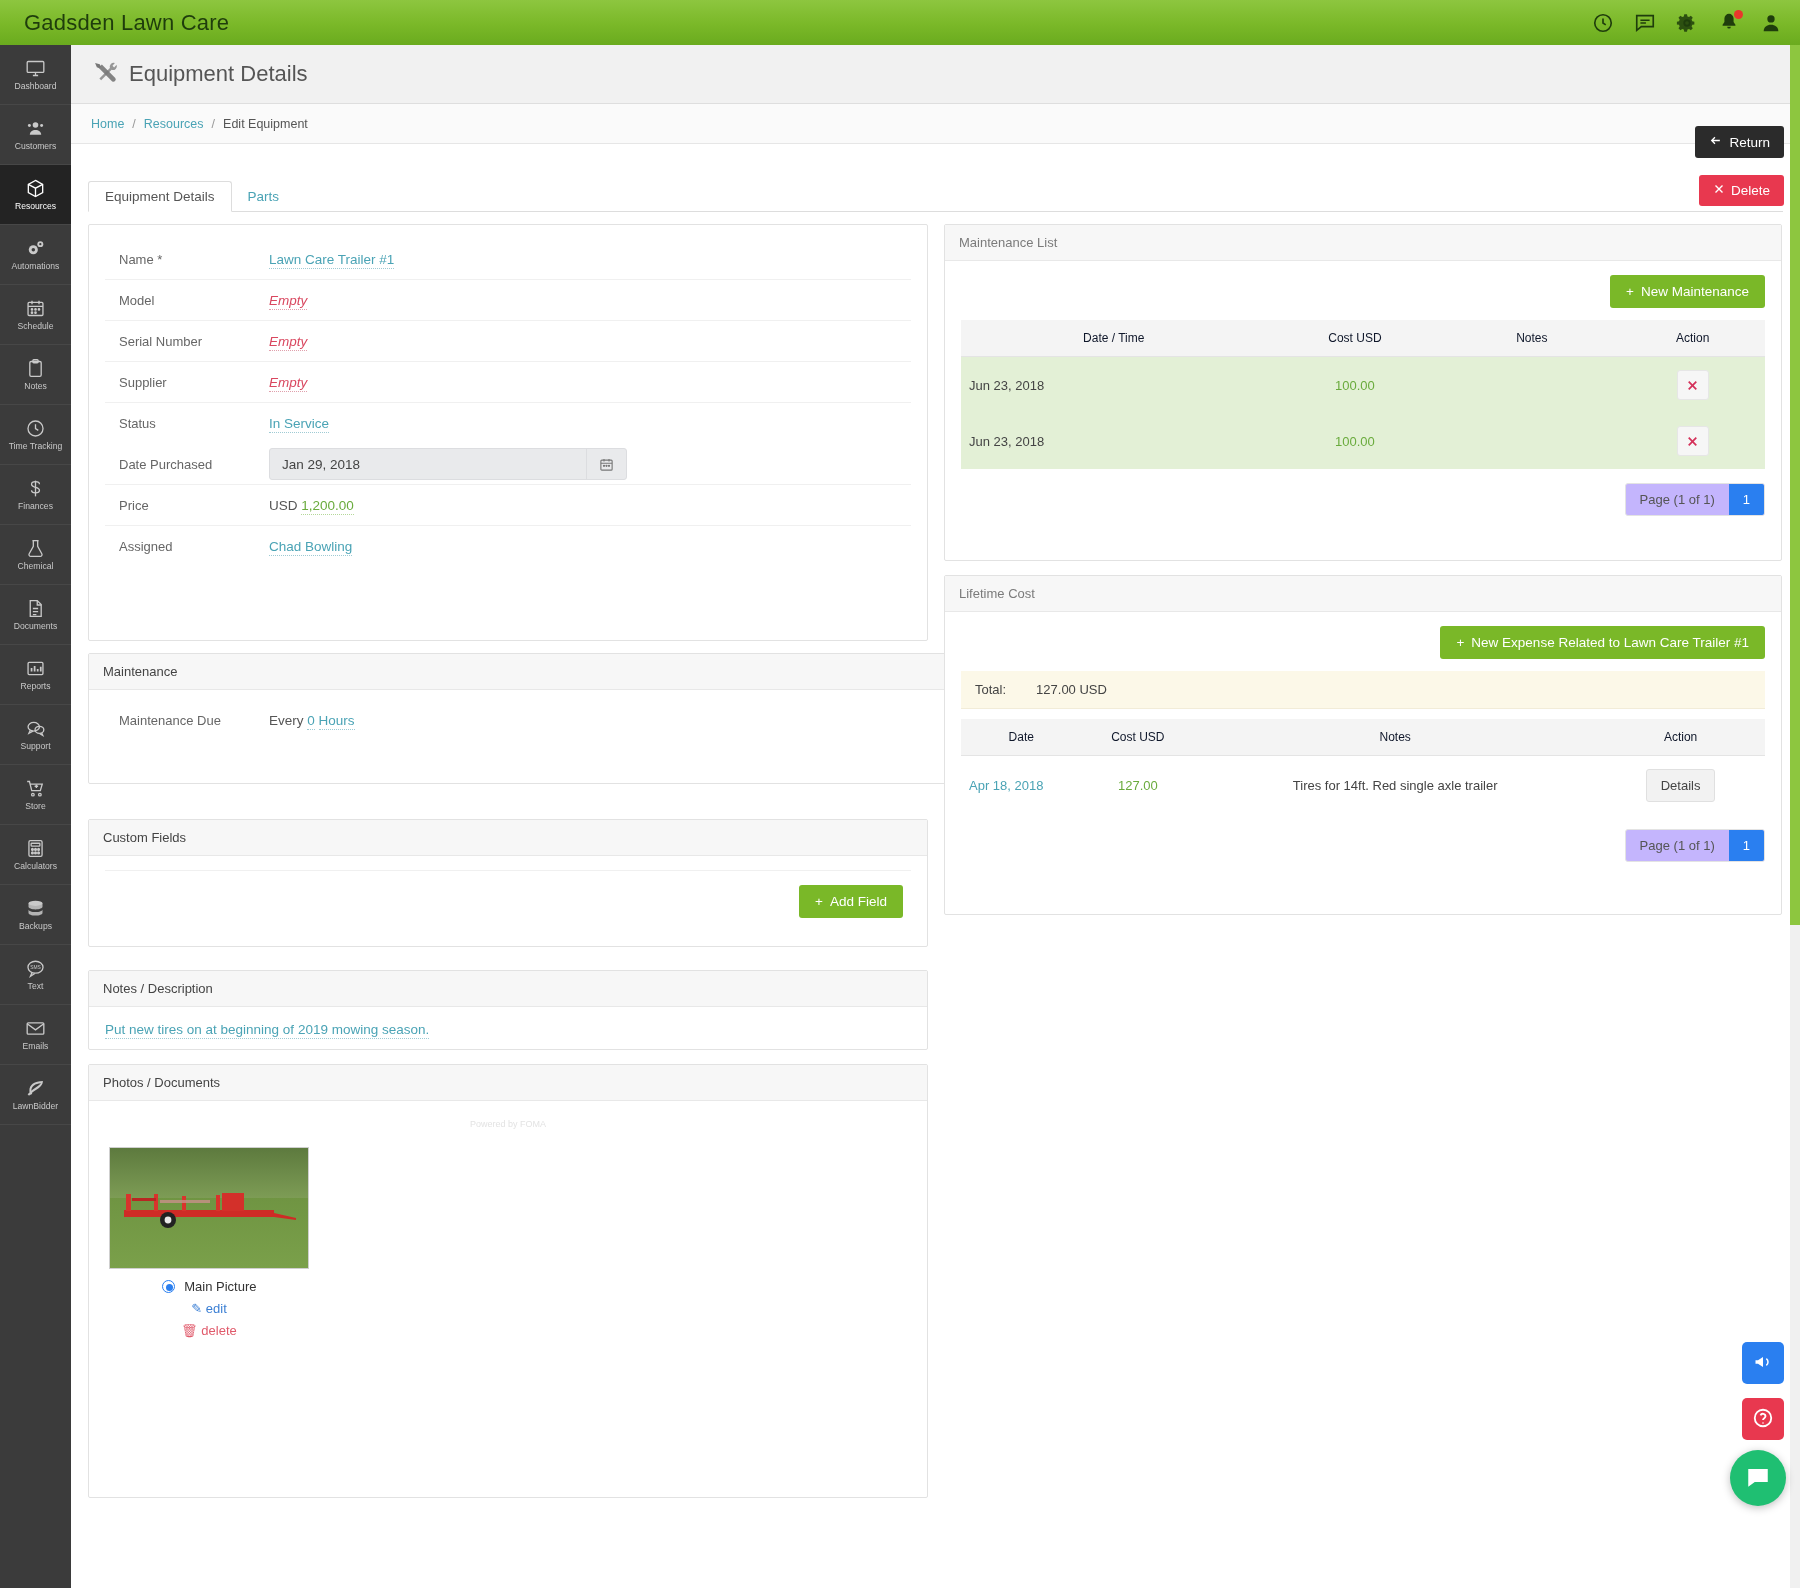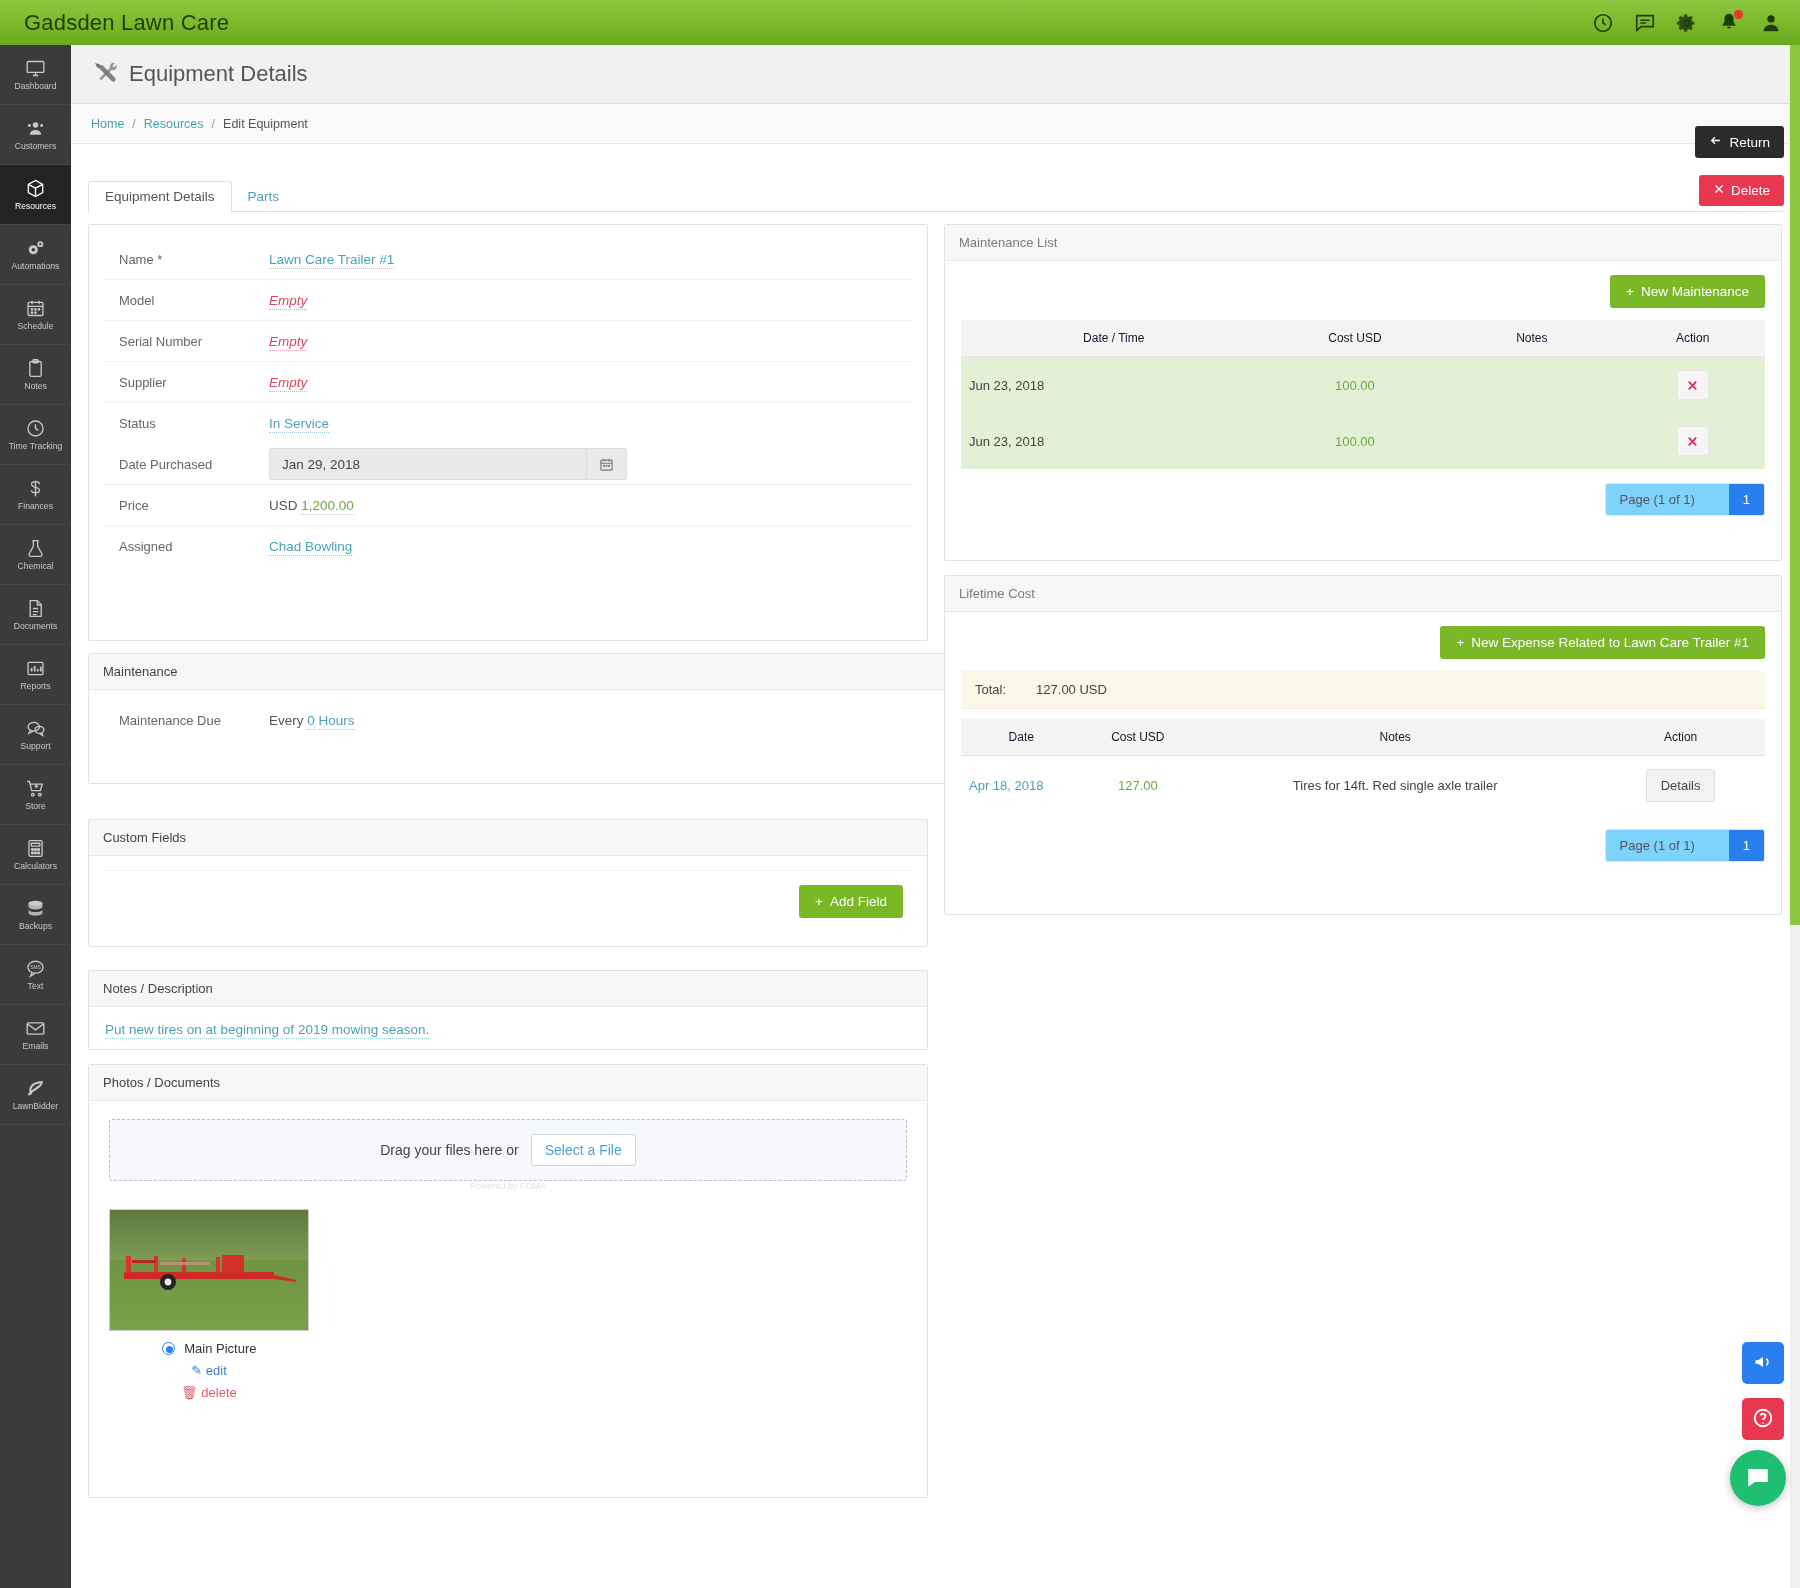--- a/index.html
+++ b/index.html
@@ -137,21 +137,21 @@
     width:32px;height:30px; background:#f6f6f6; border:1px solid #e6e6e6;
     border-radius:3px; color:#d4315a; font-size:16px; cursor:pointer;
     display:inline-flex; align-items:center; justify-content:center;
   }
   .detailsbtn{
     background:#f2f2f2; border:1px solid #e0e0e0; border-radius:3px;
     font-size:13px; color:#444; padding:8px 14px; cursor:pointer;
   }
   .pager{
     display:inline-flex; align-items:stretch; border:1px solid #e3e3e3;
-    border-radius:3px; overflow:hidden; background:#7dd3fc;gap:20px;
+    border-radius:3px; overflow:hidden; background:#c4b5fd;
   }
   .pager .ptxt{ padding:8px 14px; font-size:13px; color:#555; }
   .pager .pnum{
     background:#2a7ff0; color:#fff; padding:8px 14px; font-size:13px; cursor:pointer;
   }
   .totalrow{
     background:#fcf8e8; padding:11px 14px; font-size:13px; color:#444;
     display:flex; gap:30px; border-bottom:1px solid #f2ecd8;
   }
 
@@ -563,24 +563,20 @@
 <div class="panel" id="panel-notes" style="left:88px; top:970px; width:840px; height:80px;">
   <div class="panel-head">Notes / Description</div>
   <div class="panel-body" style="padding:14px 16px;">
     <span class="xedit" style="font-size:13.5px;">Put new tires on at beginning of 2019 mowing season.</span>
   </div>
 </div>
 
 <div class="panel" id="panel-photos" style="left:88px; top:1064px; width:840px; height:434px;">
   <div class="panel-head">Photos / Documents</div>
   <div class="panel-body" style="padding:18px 20px;">
-    <div id="dropzone">
-      <span>Drag your files here or</span>
-      <button id="selectfile">Select a File</button>
-    </div>
     <div id="poweredby">Powered by FOMA</div>
 
     <div style="margin-top:18px;">
       <div id="thumb">
         <div class="sky"></div>
         <svg class="trailer" viewBox="0 0 176 38">
           <rect x="4" y="18" width="150" height="7" fill="#cf2b26"></rect>
           <path d="M154 21 L176 26 L176 28 L154 25 z" fill="#cf2b26"></path>
           <rect x="6" y="2" width="5" height="17" fill="#d8342c"></rect>
           <rect x="34" y="2" width="4" height="17" fill="#d8342c"></rect>

